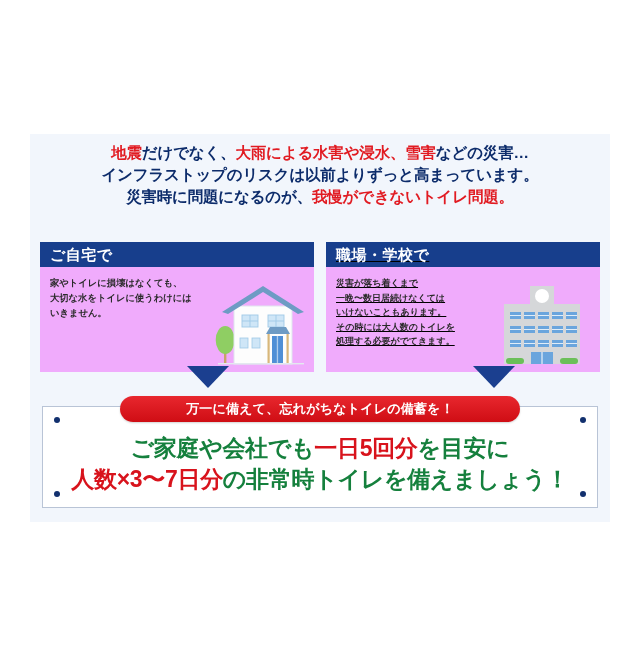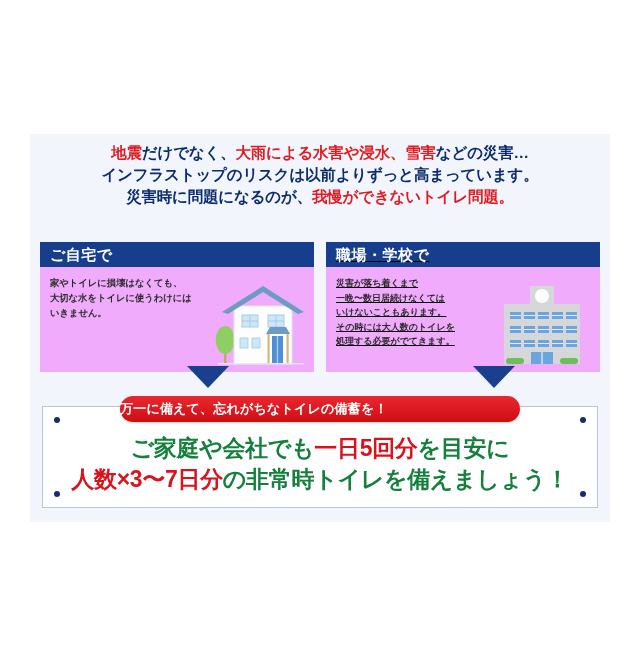--- a/index.html
+++ b/index.html
@@ -134,21 +134,21 @@
   .red-banner {
     position: absolute;
     left: 90px;
     top: 262px;
     width: 400px;
     height: 26px;
     background: linear-gradient(#e8272e, #cf0d14);
     border-radius: 13px;
     display: flex;
     align-items: center;
-    justify-content: flex-start;
+    justify-content: center;
     z-index: 4;
     box-shadow: 0 1px 2px rgba(0,0,0,0.18);
   }
   .red-banner-text {
     color: #ffffff;
     font-size: 13px;
     font-weight: bold;
     letter-spacing: 0.2px;
     white-space: nowrap;
   }

